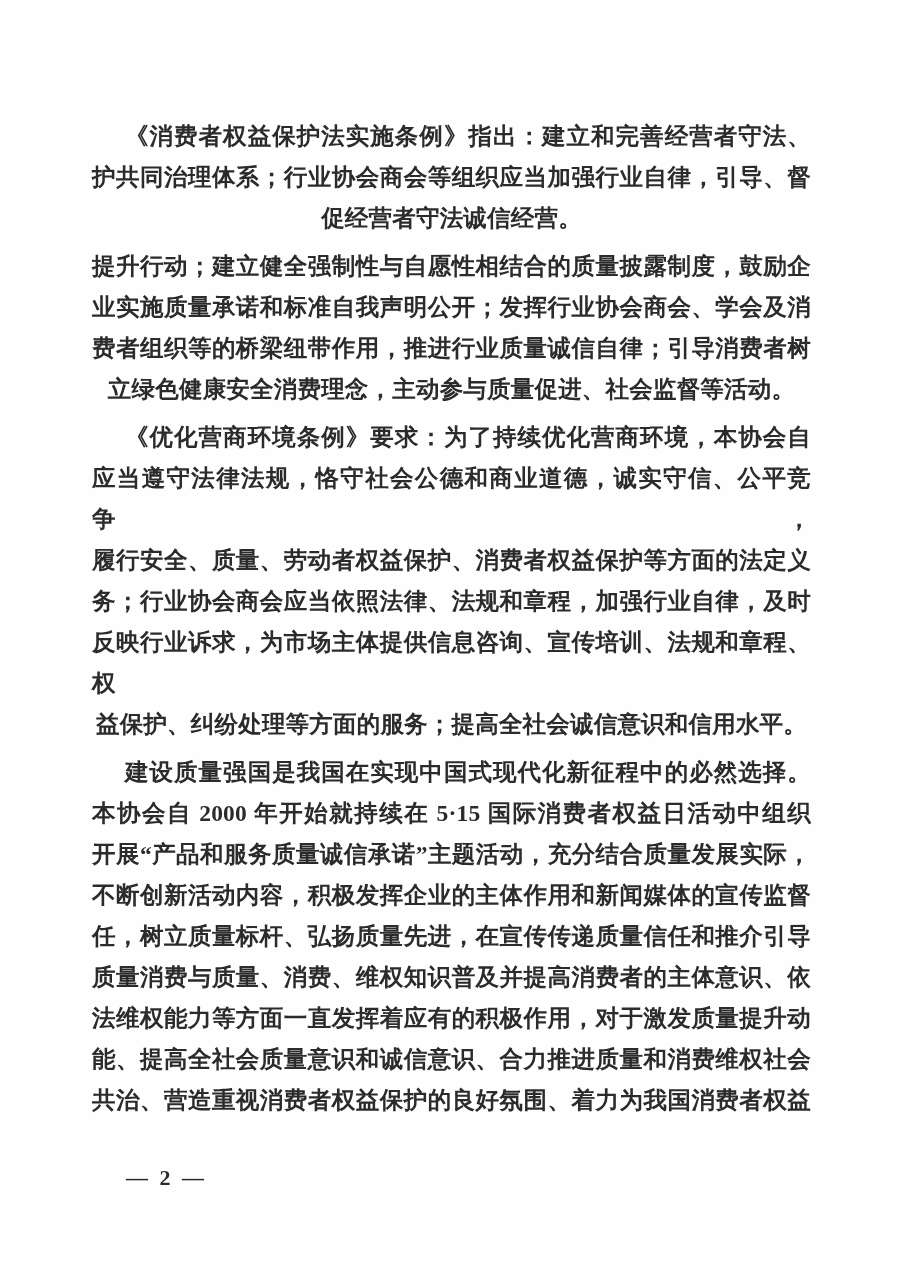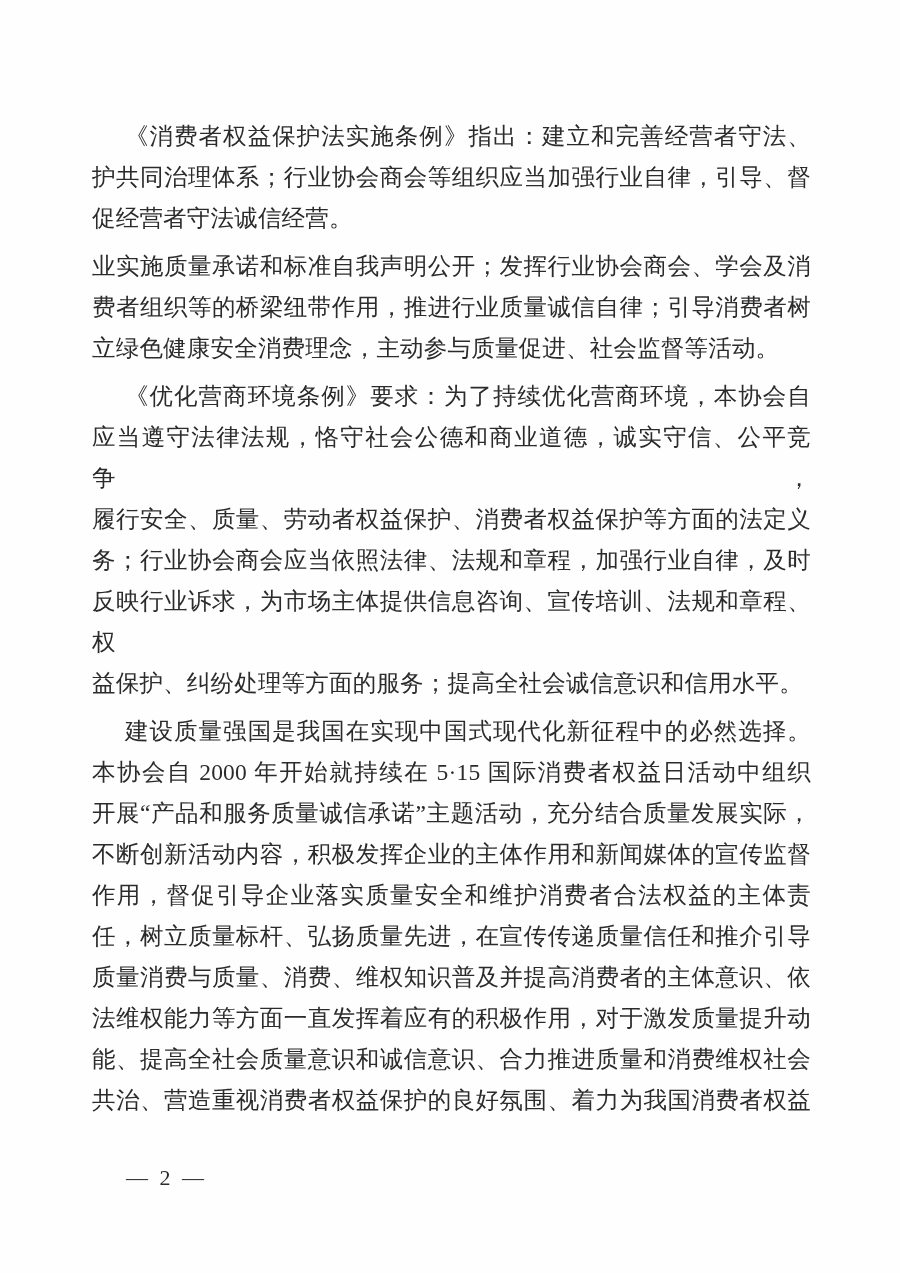--- a/index.html
+++ b/index.html
@@ -11,35 +11,36 @@
     height: 1273px;
     position: relative;
     overflow: hidden;
     font-family: "Liberation Serif", "DejaVu Serif", serif;
   }
   .page {
     position: absolute;
     inset: 0;
     width: 900px;
     height: 1273px;
+    font-weight: bold;
   }
   .doc-body {
     position: absolute;
     left: 92px;
     top: 116px;
     width: 719px;
     font-size: 23.5px;
     line-height: 41px;
     letter-spacing: 0.2px;
   }
   .paragraph {
     margin: 0 0 7px 0;
   }
   .line {
-    text-align: left;
+    text-align: center;
     white-space: nowrap;
   }
   .line.just {
     white-space: normal;
     text-align: justify;
     text-align-last: justify;
   }
   .line.indent {
     text-indent: 33px;
   }
@@ -56,38 +57,38 @@
 <body style="background: rgb(254, 254, 254);">
 
 <div class="page" style="color: rgb(43, 43, 43);">
   <div class="doc-body">
       <div class="paragraph">
         <div class="line just indent">《消费者权益保护法实施条例》指出：建立和完善经营者守法、</div>
         <div class="line just">护共同治理体系；行业协会商会等组织应当加强行业自律，引导、督</div>
         <div class="line">促经营者守法诚信经营。</div>
       </div>
       <div class="paragraph">
+        <div class="line just">提升行动；建立健全强制性与自愿性相结合的质量披露制度，鼓励企</div>
         <div class="line just">业实施质量承诺和标准自我声明公开；发挥行业协会商会、学会及消</div>
         <div class="line just">费者组织等的桥梁纽带作用，推进行业质量诚信自律；引导消费者树</div>
         <div class="line">立绿色健康安全消费理念，主动参与质量促进、社会监督等活动。</div>
       </div>
       <div class="paragraph">
         <div class="line just indent">《优化营商环境条例》要求：为了持续优化营商环境，本协会自</div>
         <div class="line just">应当遵守法律法规，恪守社会公德和商业道德，诚实守信、公平竞争，</div>
         <div class="line just">履行安全、质量、劳动者权益保护、消费者权益保护等方面的法定义</div>
         <div class="line just">务；行业协会商会应当依照法律、法规和章程，加强行业自律，及时</div>
         <div class="line just">反映行业诉求，为市场主体提供信息咨询、宣传培训、法规和章程、权</div>
         <div class="line">益保护、纠纷处理等方面的服务；提高全社会诚信意识和信用水平。</div>
       </div>
       <div class="paragraph">
         <div class="line just indent">建设质量强国是我国在实现中国式现代化新征程中的必然选择。</div>
         <div class="line just">本协会自 2000 年开始就持续在 5·15 国际消费者权益日活动中组织</div>
         <div class="line just">开展“产品和服务质量诚信承诺”主题活动，充分结合质量发展实际，</div>
         <div class="line just">不断创新活动内容，积极发挥企业的主体作用和新闻媒体的宣传监督</div>
-        <div class="line just">作用，督促引导企业落实质量安全和维护消费者合法权益的主体责</div>
         <div class="line just">任，树立质量标杆、弘扬质量先进，在宣传传递质量信任和推介引导</div>
         <div class="line just">质量消费与质量、消费、维权知识普及并提高消费者的主体意识、依</div>
         <div class="line just">法维权能力等方面一直发挥着应有的积极作用，对于激发质量提升动</div>
         <div class="line just">能、提高全社会质量意识和诚信意识、合力推进质量和消费维权社会</div>
         <div class="line just">共治、营造重视消费者权益保护的良好氛围、着力为我国消费者权益</div>
       </div>
     </div>
   <div class="page-number">— 2 —</div>
 </div>
 

